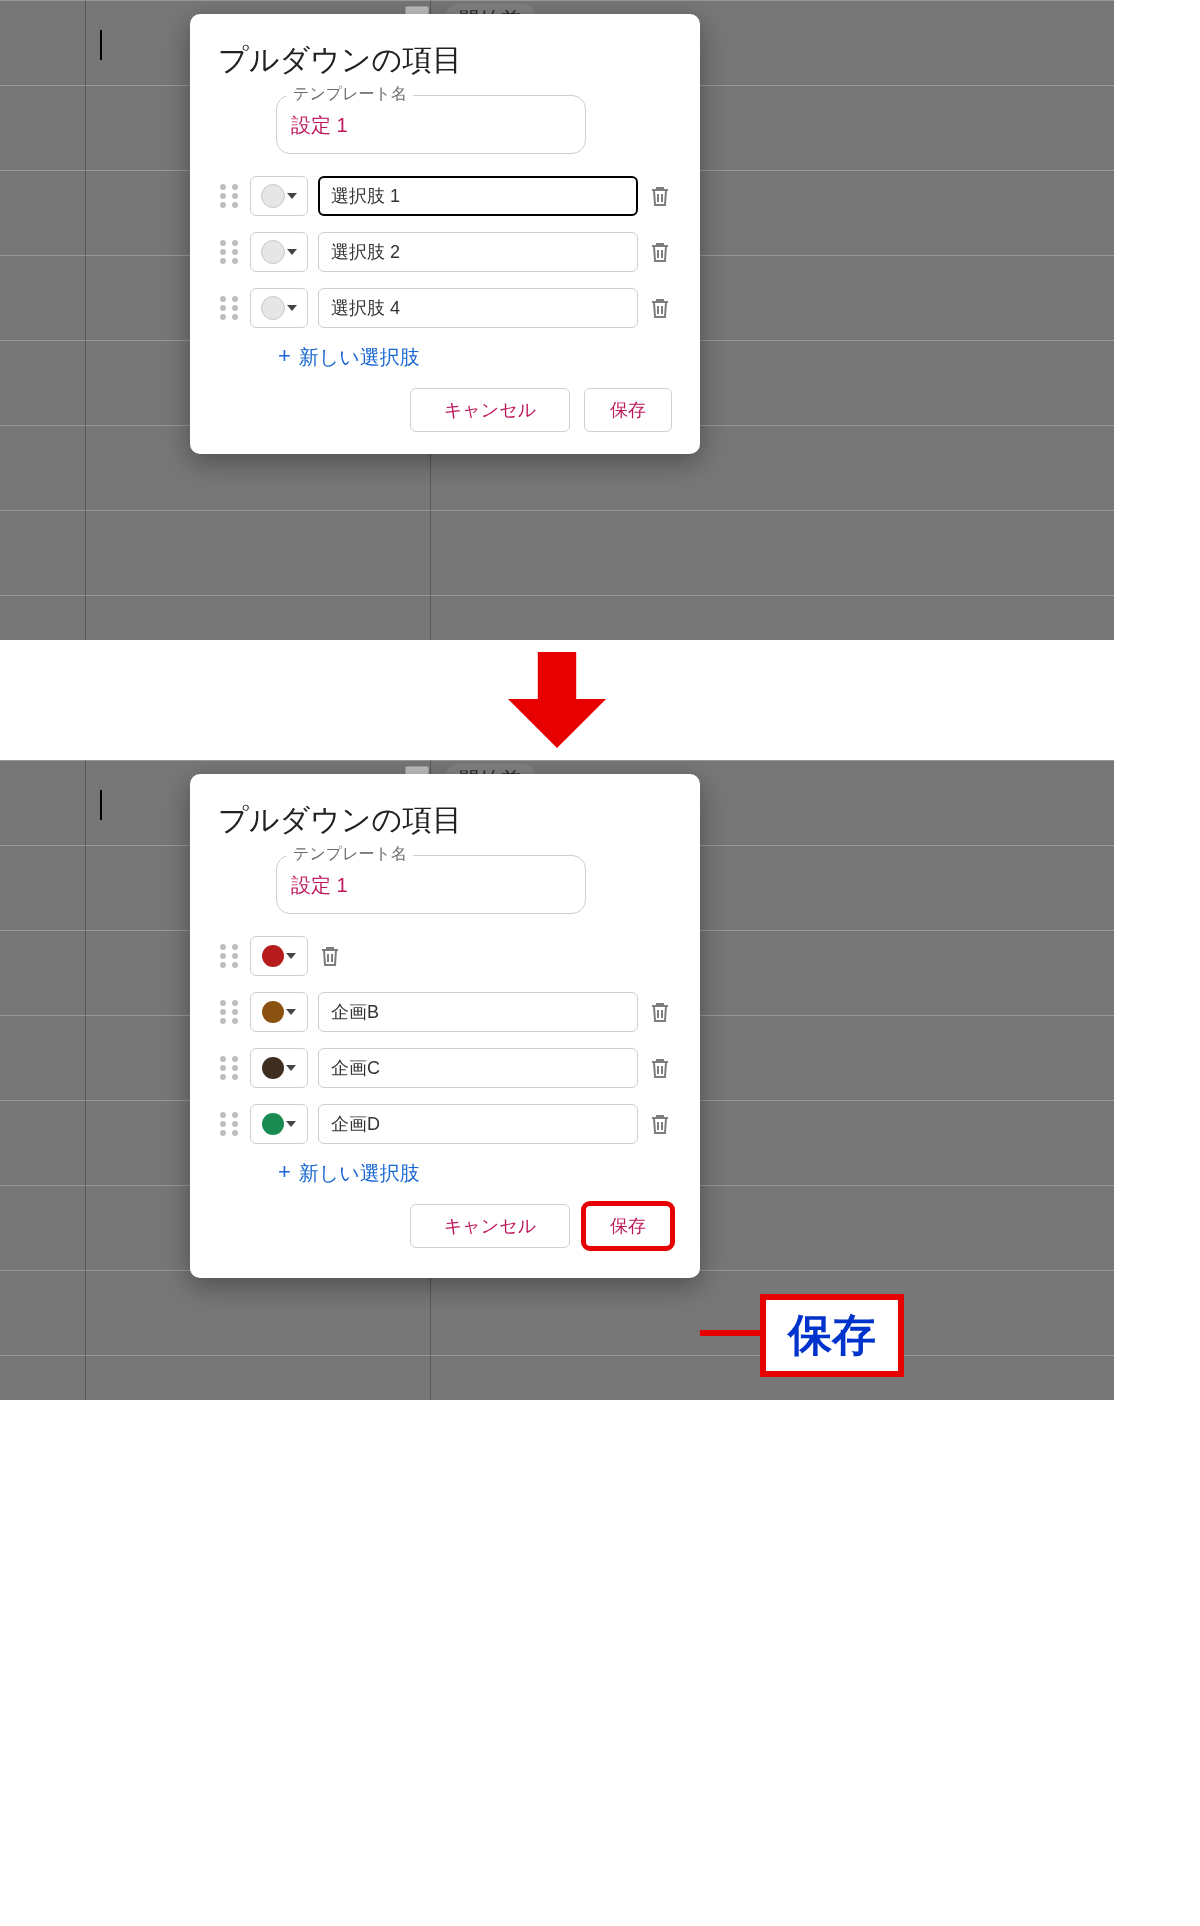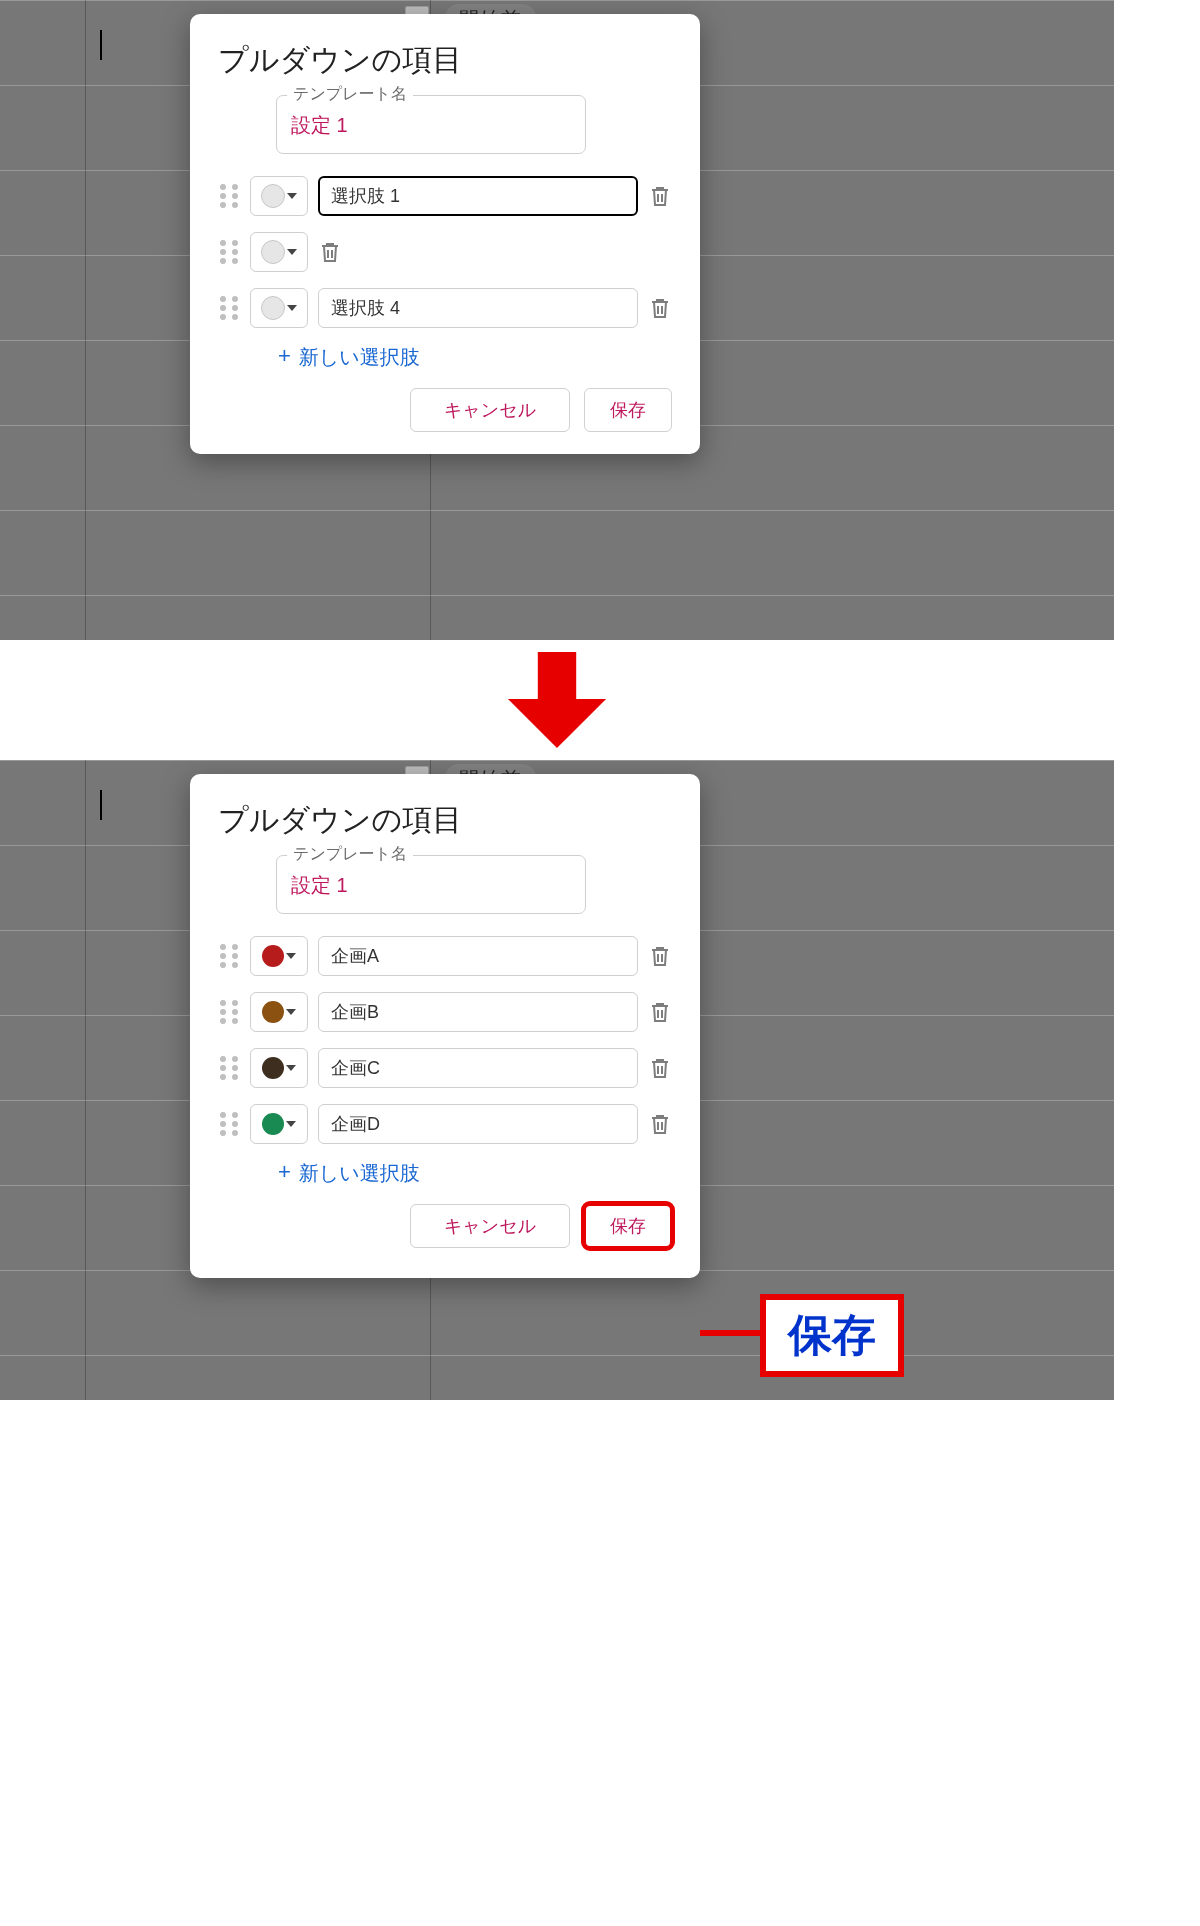--- a/index.html
+++ b/index.html
@@ -91,21 +91,21 @@
     font-size:30px;
     font-weight:400;
     color:#222;
     margin:0 0 14px 0;
   }
   .tpl-wrap {
     position:relative;
     margin-left:58px;
     width:310px;
     border:1px solid #cfcfcf;
-    border-radius:7px;
+    border-radius:14px;
     padding:16px 14px 14px 14px;
     box-sizing:border-box;
     margin-bottom:22px;
   }
   .tpl-label {
     position:absolute;
     top:-12px; left:10px;
     background:#fff;
     padding:0 6px;
     font-size:16px;
@@ -306,20 +306,23 @@
               <span></span>
               <span></span>
               <span></span>
               <span></span>
               <span></span>
     </div>
     <div class="color-picker">
       <div class="swatch" style="background: rgb(230, 230, 230);"></div>
       <div class="caret-down"></div>
     </div>
+    <div class="opt-input">
+      <span>選択肢 2</span>
+    </div>
     <div class="trash">
       <svg viewBox="0 0 24 24">
         <path fill="none" stroke="#7d7d7d" stroke-width="2" d="M4 6h16 M9 6V4h6v2 M6 6l1 15h10l1-15 M10 10v8 M14 10v8"></path>
       </svg>
     </div>
   </div>
 
 
   <div class="opt-row">
     <div class="drag-handle">
@@ -385,23 +388,20 @@
               <span></span>
               <span></span>
               <span></span>
               <span></span>
               <span></span>
     </div>
     <div class="color-picker">
       <div class="swatch" style="background: rgb(183, 28, 28); border: none;"></div>
       <div class="caret-down"></div>
     </div>
-    <div class="opt-input">
-      <span>企画A</span>
-    </div>
     <div class="trash">
       <svg viewBox="0 0 24 24">
         <path fill="none" stroke="#7d7d7d" stroke-width="2" d="M4 6h16 M9 6V4h6v2 M6 6l1 15h10l1-15 M10 10v8 M14 10v8"></path>
       </svg>
     </div>
   </div>
 
   <div class="opt-row">
     <div class="drag-handle">
       <span></span>

